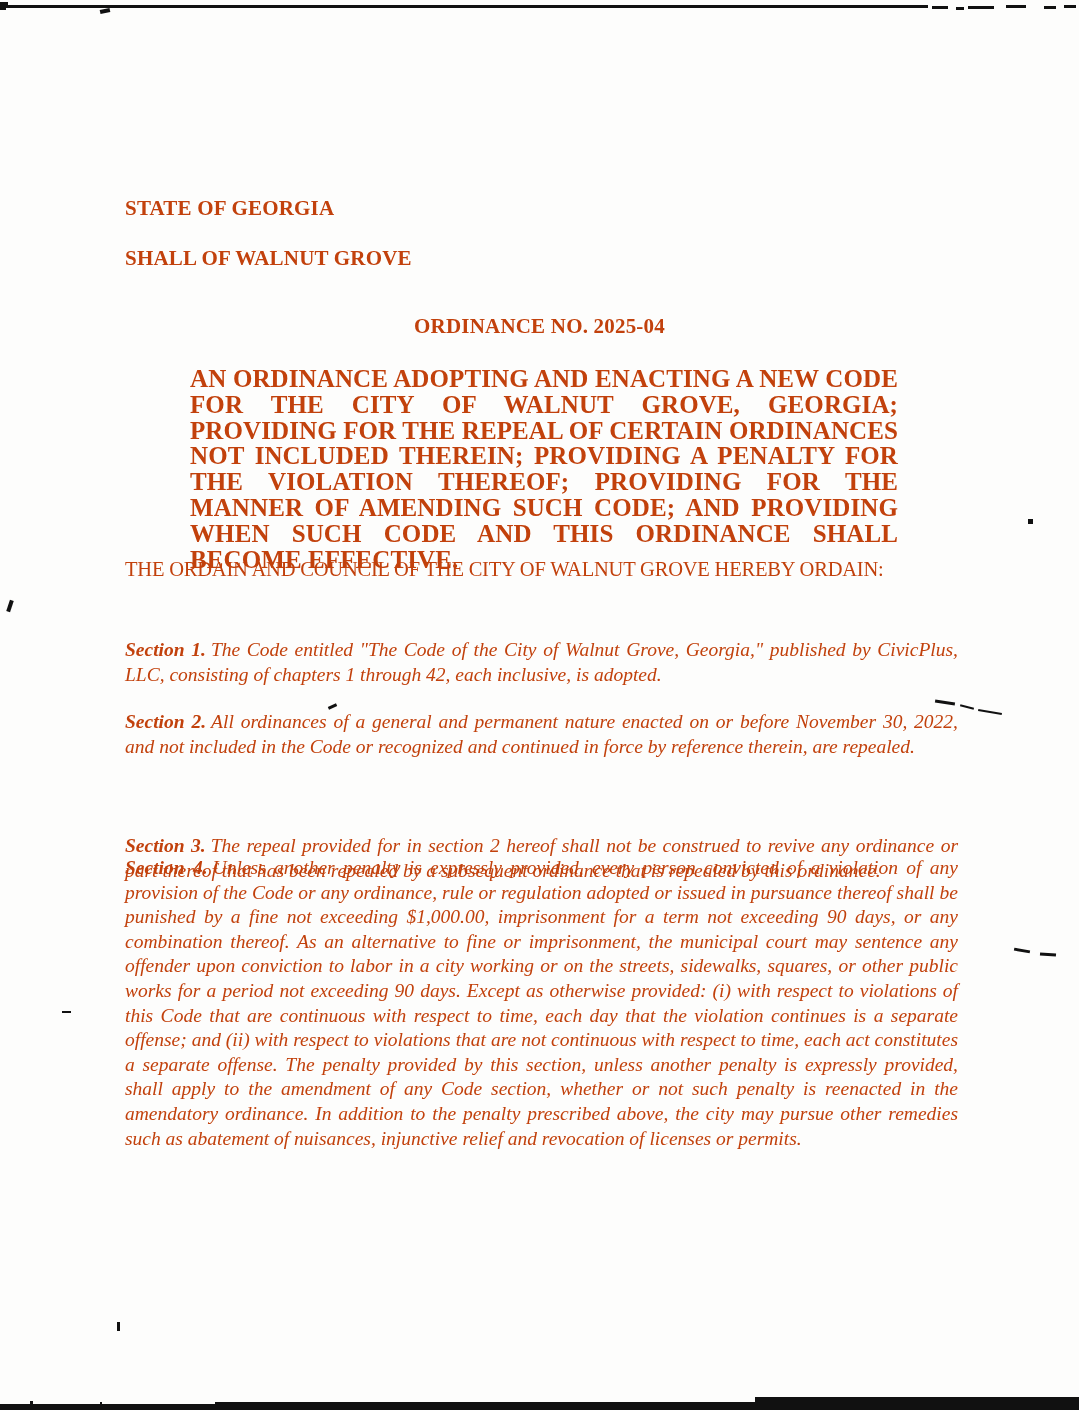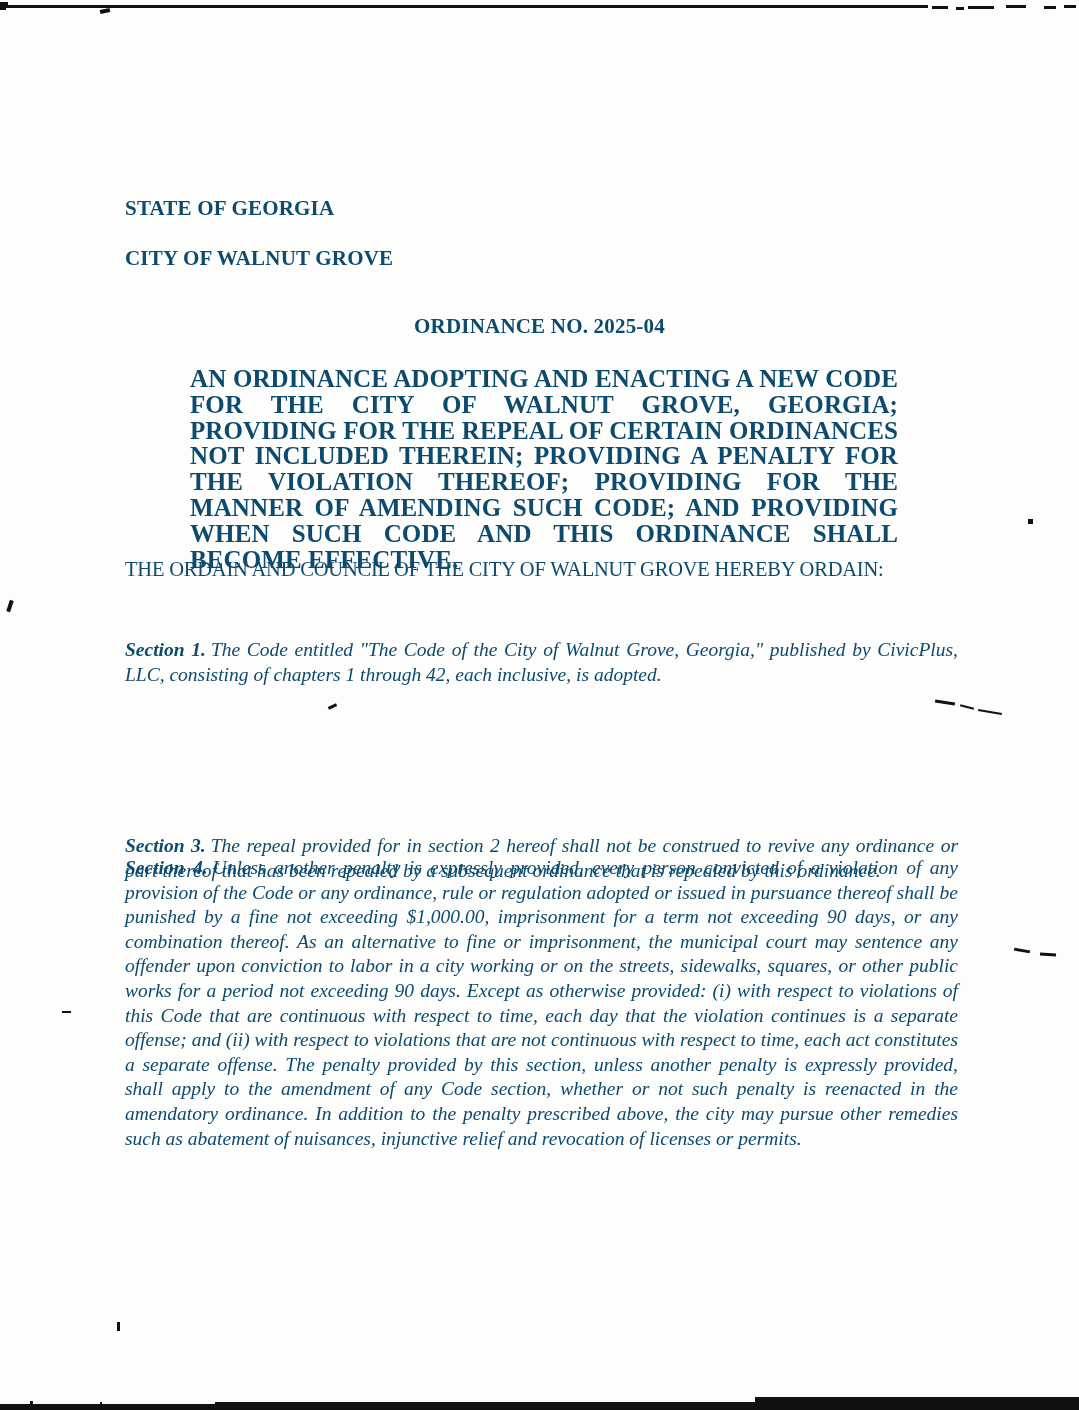--- a/index.html
+++ b/index.html
@@ -3,21 +3,21 @@
 <meta charset="utf-8">
 <style>
   html,body{margin:0;padding:0;background:#777;}
   .page{
     position:relative;
     width:1079px;height:1410px;
     margin:0 auto;
     background:#fdfdfc;
     overflow:hidden;
     font-family:"Liberation Serif","DejaVu Serif",serif;
-    color:#0c4a6e;
+    color:#c2410c;
     -webkit-font-smoothing:antialiased;
   }
   .txt{position:absolute;}
   .header-line{font-weight:bold;font-size:21px;letter-spacing:.2px;}
   .doc-title{
     left:0;width:1079px;top:314px;
     text-align:center;font-weight:bold;font-size:21px;letter-spacing:.2px;
   }
   .preamble{
     left:190px;width:708px;top:366px;
@@ -70,32 +70,35 @@
   <div class="art" style="left:328px;top:705px;width:9px;height:3px;transform:rotate(-25deg);"></div>
   <div class="art" style="left:1028px;top:519px;width:5px;height:5px;"></div>
   <div class="art" style="left:935px;top:701px;width:20px;height:3px;transform:rotate(8deg);"></div>
   <div class="art" style="left:960px;top:706px;width:14px;height:2px;transform:rotate(14deg);"></div>
   <div class="art" style="left:978px;top:711px;width:24px;height:2px;transform:rotate(10deg);"></div>
   <div class="art" style="left:1014px;top:949px;width:16px;height:3px;transform:rotate(10deg);"></div>
   <div class="art" style="left:1040px;top:953px;width:16px;height:3px;transform:rotate(4deg);"></div>
 
   <div class="txt header-line" style="left:125px;top:196px;">STATE OF GEORGIA</div>
 
-  <div class="txt header-line" style="left:125px;top:246px;">CITY OF WALNUT GROVE</div>
+  <div class="txt header-line" style="left:125px;top:246px;">SHALL OF WALNUT GROVE</div>
 
   <div class="txt doc-title">ORDINANCE NO. 2025-04</div>
 
   <div class="txt preamble">AN ORDINANCE ADOPTING AND ENACTING A NEW CODE FOR THE CITY OF WALNUT GROVE, GEORGIA; PROVIDING FOR THE REPEAL OF CERTAIN ORDINANCES NOT INCLUDED THEREIN; PROVIDING A PENALTY FOR THE VIOLATION THEREOF; PROVIDING FOR THE MANNER OF AMENDING SUCH CODE; AND PROVIDING WHEN SUCH CODE AND THIS ORDINANCE SHALL BECOME EFFECTIVE.</div>
 
   <div class="txt ordain">THE ORDAIN AND COUNCIL OF THE CITY OF WALNUT GROVE HEREBY ORDAIN:</div>
 
   <div class="txt section" id="sec-0">
     <span class="sec-label">Section 1.</span><span>The Code entitled "The Code of the City of Walnut Grove, Georgia," published by CivicPlus, LLC, consisting of chapters 1 through 42, each inclusive, is adopted.</span>
   </div>
 
+  <div class="txt section" id="sec-1">
+    <span class="sec-label">Section 2.</span><span>All ordinances of a general and permanent nature enacted on or before November 30, 2022, and not included in the Code or recognized and continued in force by reference therein, are repealed.</span>
+  </div>
 
   <div class="txt section" id="sec-2">
     <span class="sec-label">Section 3.</span><span>The repeal provided for in section 2 hereof shall not be construed to revive any ordinance or part thereof that has been repealed by a subsequent ordinance that is repealed by this ordinance.</span>
   </div>
 
   <div class="txt section" id="sec-3">
     <span class="sec-label">Section 4.</span><span>Unless another penalty is expressly provided, every person convicted of a violation of any provision of the Code or any ordinance, rule or regulation adopted or issued in pursuance thereof shall be punished by a fine not exceeding $1,000.00, imprisonment for a term not exceeding 90 days, or any combination thereof. As an alternative to fine or imprisonment, the municipal court may sentence any offender upon conviction to labor in a city working or on the streets, sidewalks, squares, or other public works for a period not exceeding 90 days. Except as otherwise provided: (i) with respect to violations of this Code that are continuous with respect to time, each day that the violation continues is a separate offense; and (ii) with respect to violations that are not continuous with respect to time, each act constitutes a separate offense. The penalty provided by this section, unless another penalty is expressly provided, shall apply to the amendment of any Code section, whether or not such penalty is reenacted in the amendatory ordinance. In addition to the penalty prescribed above, the city may pursue other remedies such as abatement of nuisances, injunctive relief and revocation of licenses or permits.</span>
   </div>
 
 </div>

